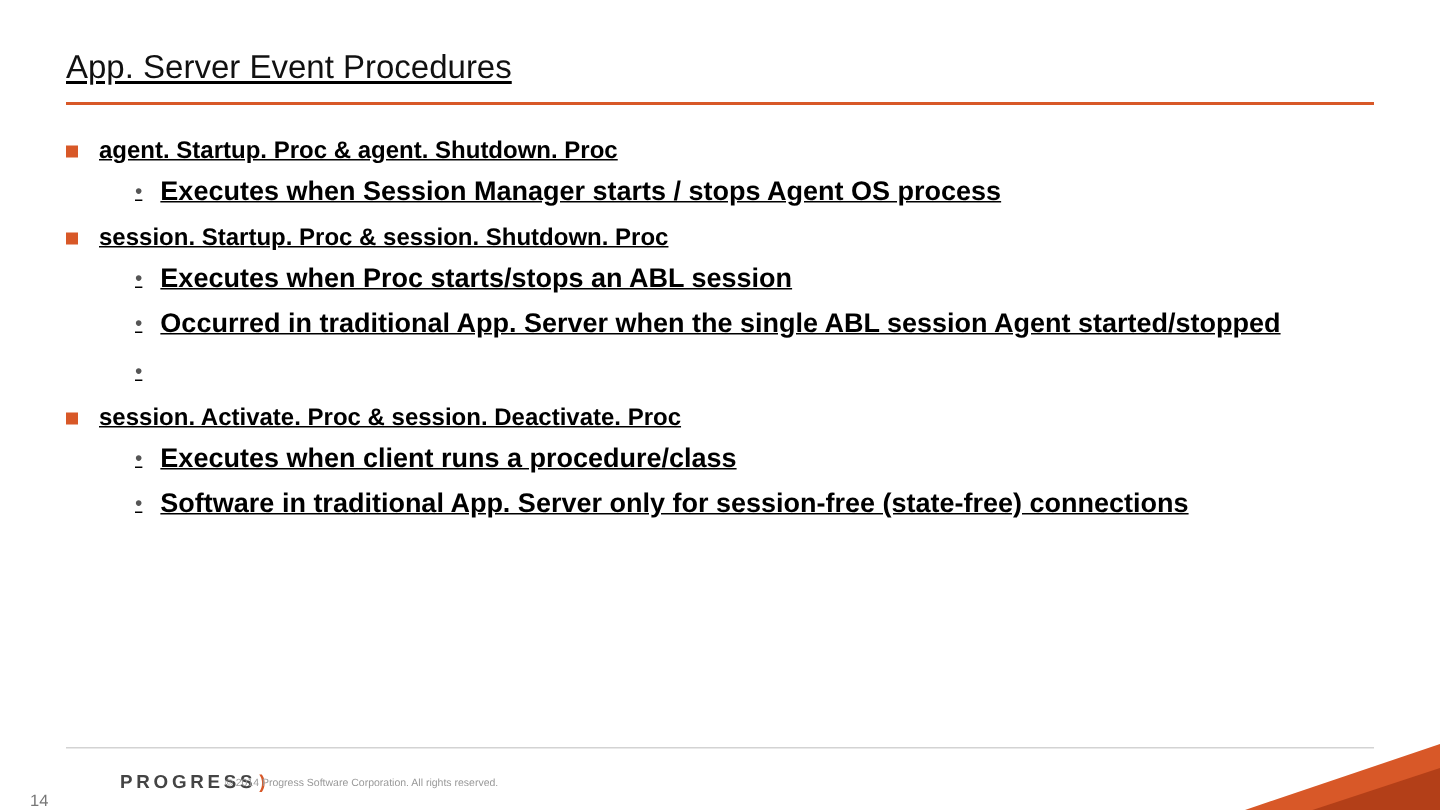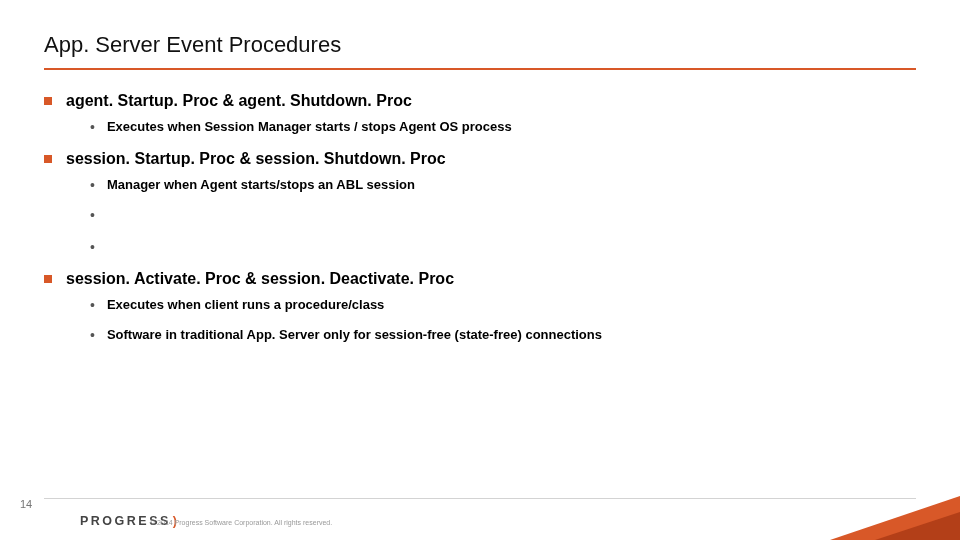--- a/index.html
+++ b/index.html
@@ -1,30 +1,30 @@
 <!DOCTYPE html>
 <html><head>
 <meta charset="utf-8">
 <style>
   * { margin: 0; padding: 0; box-sizing: border-box; }
   html, body { width: 960px; height: 540px; font-family: Arial, Helvetica, sans-serif; background: #fff; color: #000; }
-  .slide { position: relative; width: 960px; height: 540px; overflow: hidden; }
+  .slide { position: relative; width: 960px; height: 540px; overflow: hidden; text-decoration: underline; }
   .content { padding: 32px 44px 0 44px; }
   .title { font-size: 22px; font-weight: 400; color: #111; padding-bottom: 10px; }
   .hr { height: 2px; background: #d85828; width: 100%; margin-bottom: 22px; }
   .group { margin-bottom: 14px; }
   .sq-row { display: flex; align-items: flex-start; margin-bottom: 8px; text-align: center; }
   .sq { width: 8px; height: 8px; background: #d85828; margin-right: 14px; margin-top: 5px; flex: 0 0 auto; }
   .heading { font-size: 16px; font-weight: 700; color: #000; }
   .sub-row { display: flex; align-items: flex-start; margin-left: 46px; margin-bottom: 12px; }
   .dot { font-size: 14px; color: #555; margin-right: 12px; line-height: 18px; }
-  .sub-text { font-size: 13px; font-weight: 700; color: #000; line-height: 18px; }
+  .sub-text { font-size: 18px; font-weight: 700; color: #000; line-height: 18px; }
   .footer { position: absolute; left: 0; bottom: 0; width: 100%; height: 42px; }
   .footer-line { position: absolute; left: 44px; right: 44px; top: 0; height: 1px; background: #d3d3d3; }
-  .pagenum { position: absolute; left: 20px; bottom: 30px; font-size: 11px; color: #777; }
+  .pagenum { position: absolute; left: 20px; bottom: 0; font-size: 11px; color: #777; }
   .brand { position: absolute; left: 56px; bottom: 12px; font-size: 12.5px; font-weight: 800; letter-spacing: 2.5px; color: #444; padding-left: 24px; }
   .brand .chev { color: #d85828; letter-spacing: -2px; margin-left: 2px; font-weight: 900; }
   .copyright { position: absolute; left: 150px; bottom: 14px; font-size: 7px; color: #999; }
   .wedge { position: absolute; right: 0; bottom: 0; width: 0; height: 0; border-right: 130px solid #d85828; border-top: 44px solid transparent; }
   .wedge2 { position: absolute; right: 0; bottom: 0; width: 0; height: 0; border-right: 85px solid #b33f18; border-top: 28px solid transparent; }
 </style>
 </head>
 <body>
 
 <div class="slide">
@@ -43,24 +43,25 @@
       </div>
     </div>
 
     <div class="group">
       <div class="sq-row">
         <div class="sq"></div>
         <div class="heading">session. Startup. Proc &amp; session. Shutdown. Proc</div>
       </div>
       <div class="sub-row">
         <div class="dot">•</div>
-        <div class="sub-text">Manager when Agent starts/stops an ABL session</div>
+        <div class="sub-text">Executes when Proc starts/stops an ABL session</div>
       </div>
       <div class="sub-row">
         <div class="dot">•</div>
+        <div class="sub-text">Occurred in traditional App. Server when the single ABL session Agent started/stopped</div>
       </div>
     </div>
 
     <div class="group">
       <div class="sub-row">
         <div class="dot">•</div>
       </div>
     </div>
 
     <div class="group">

